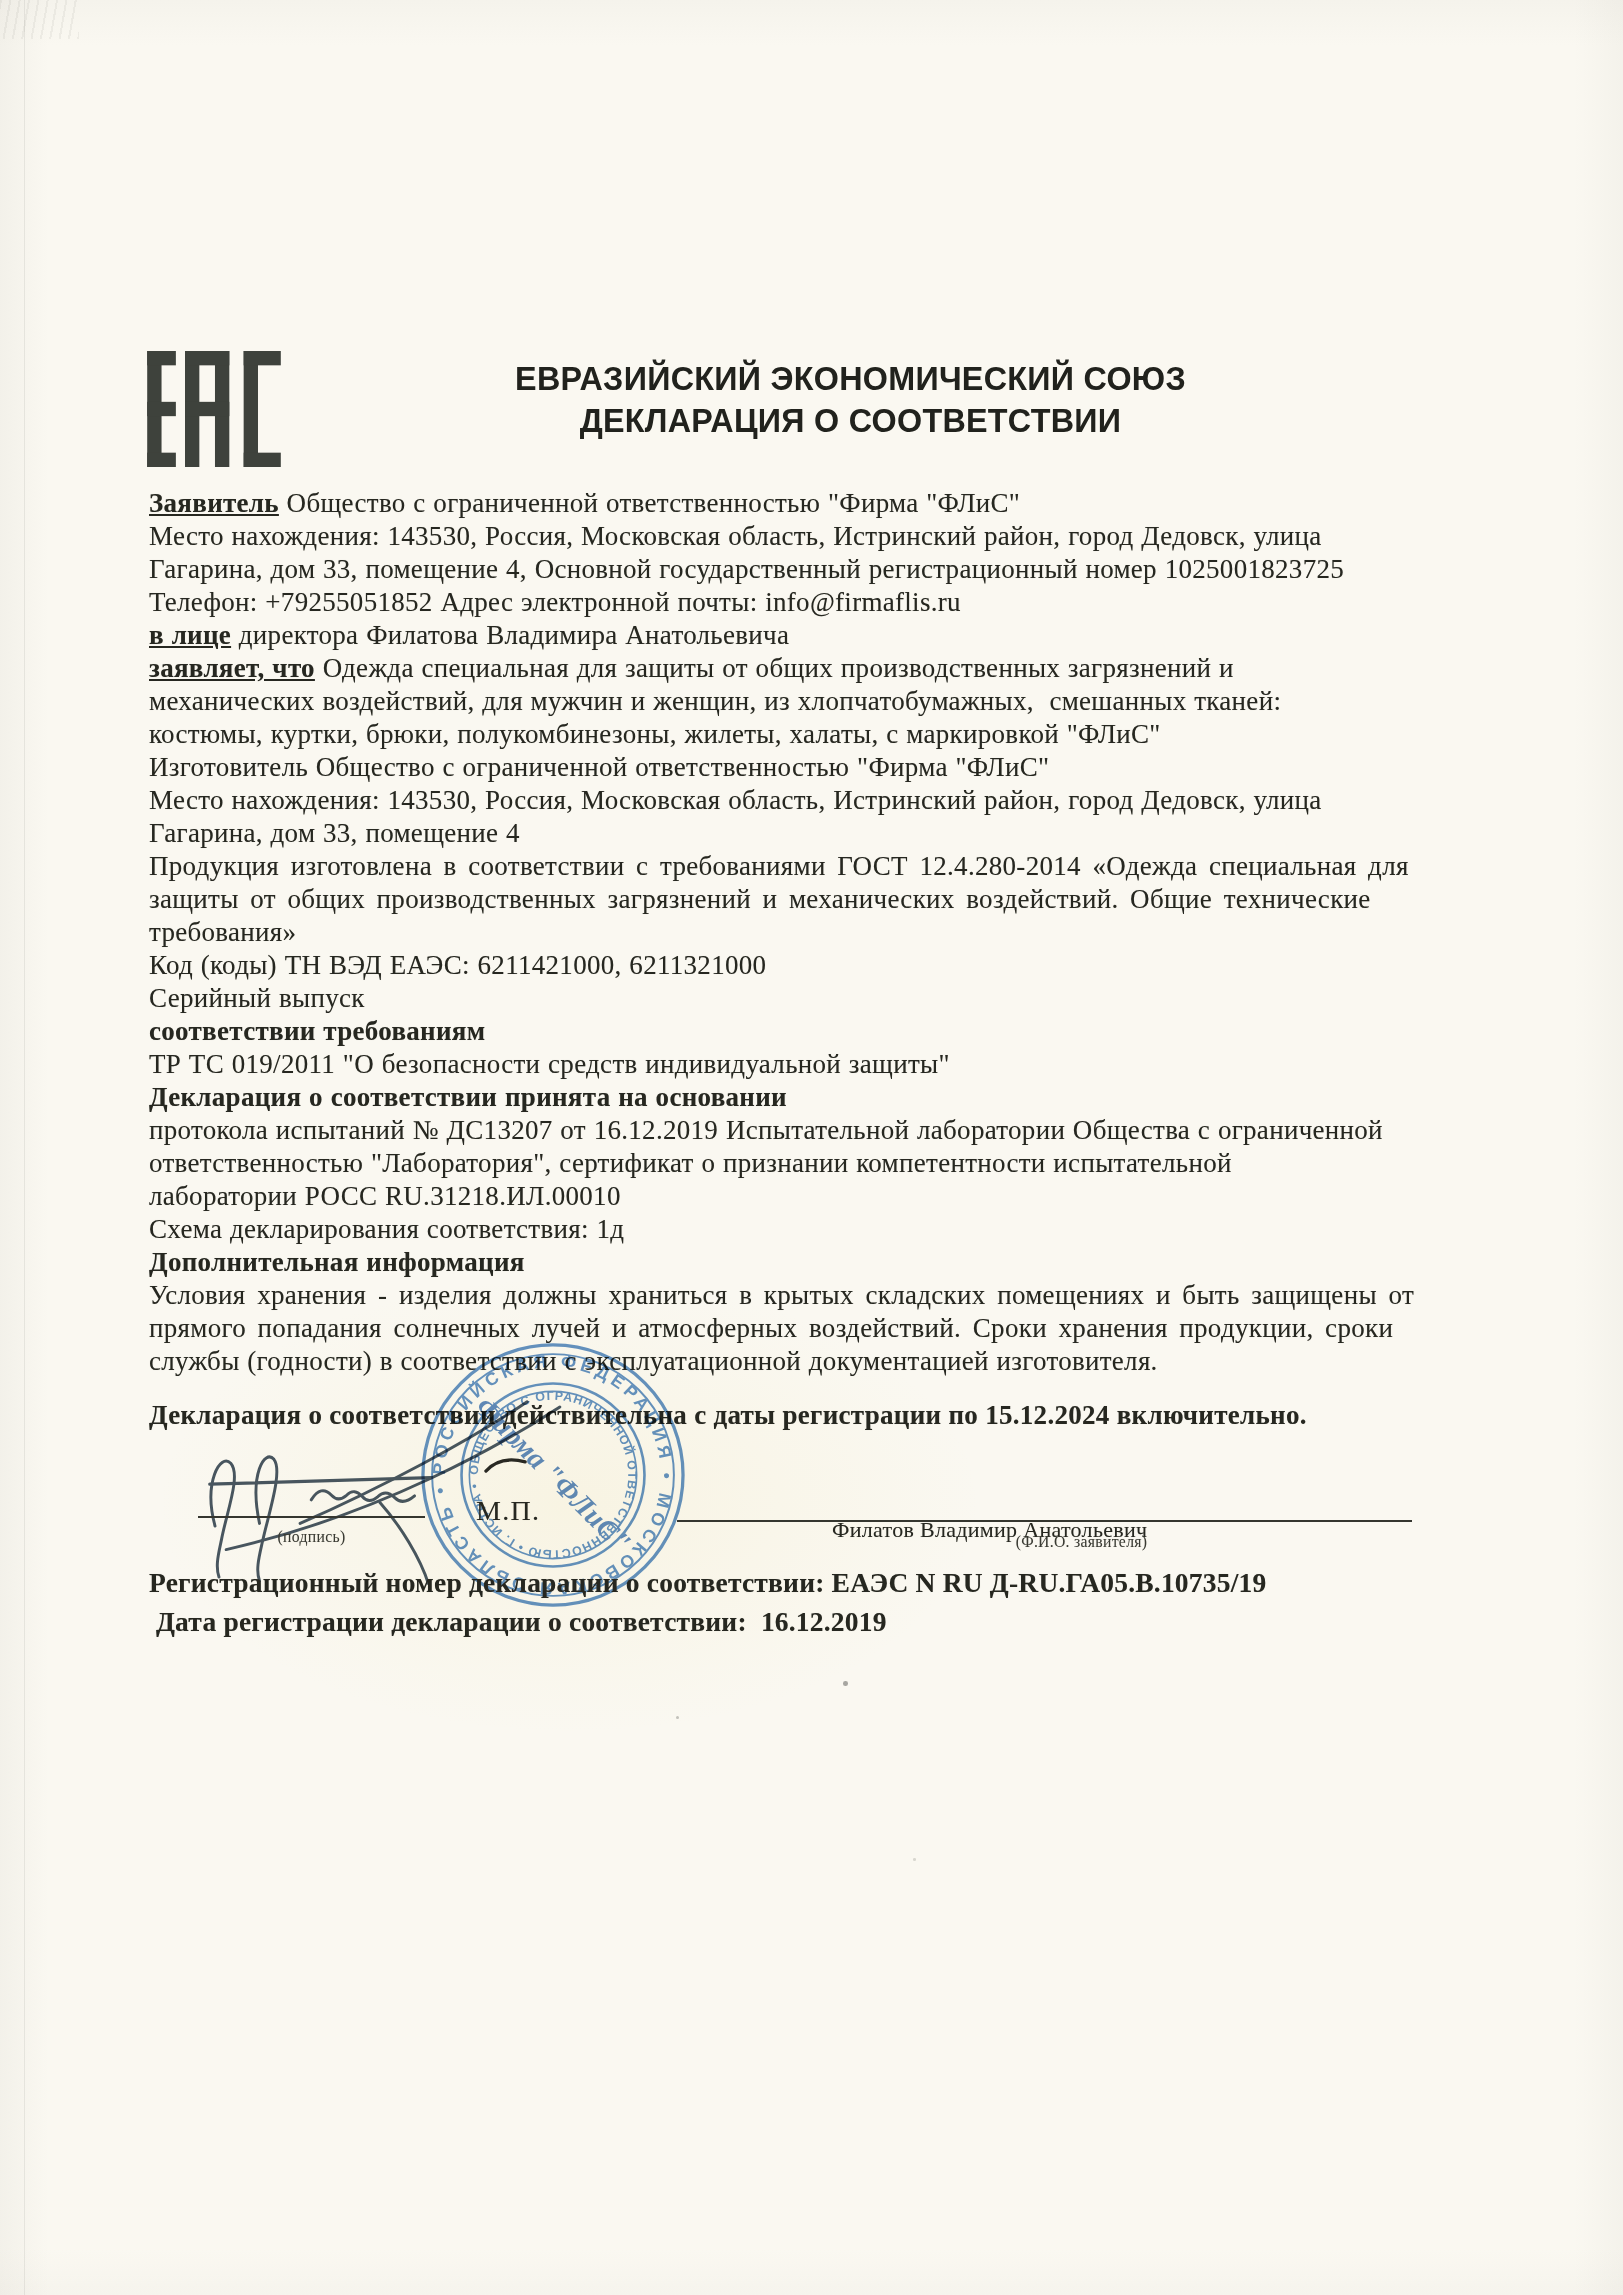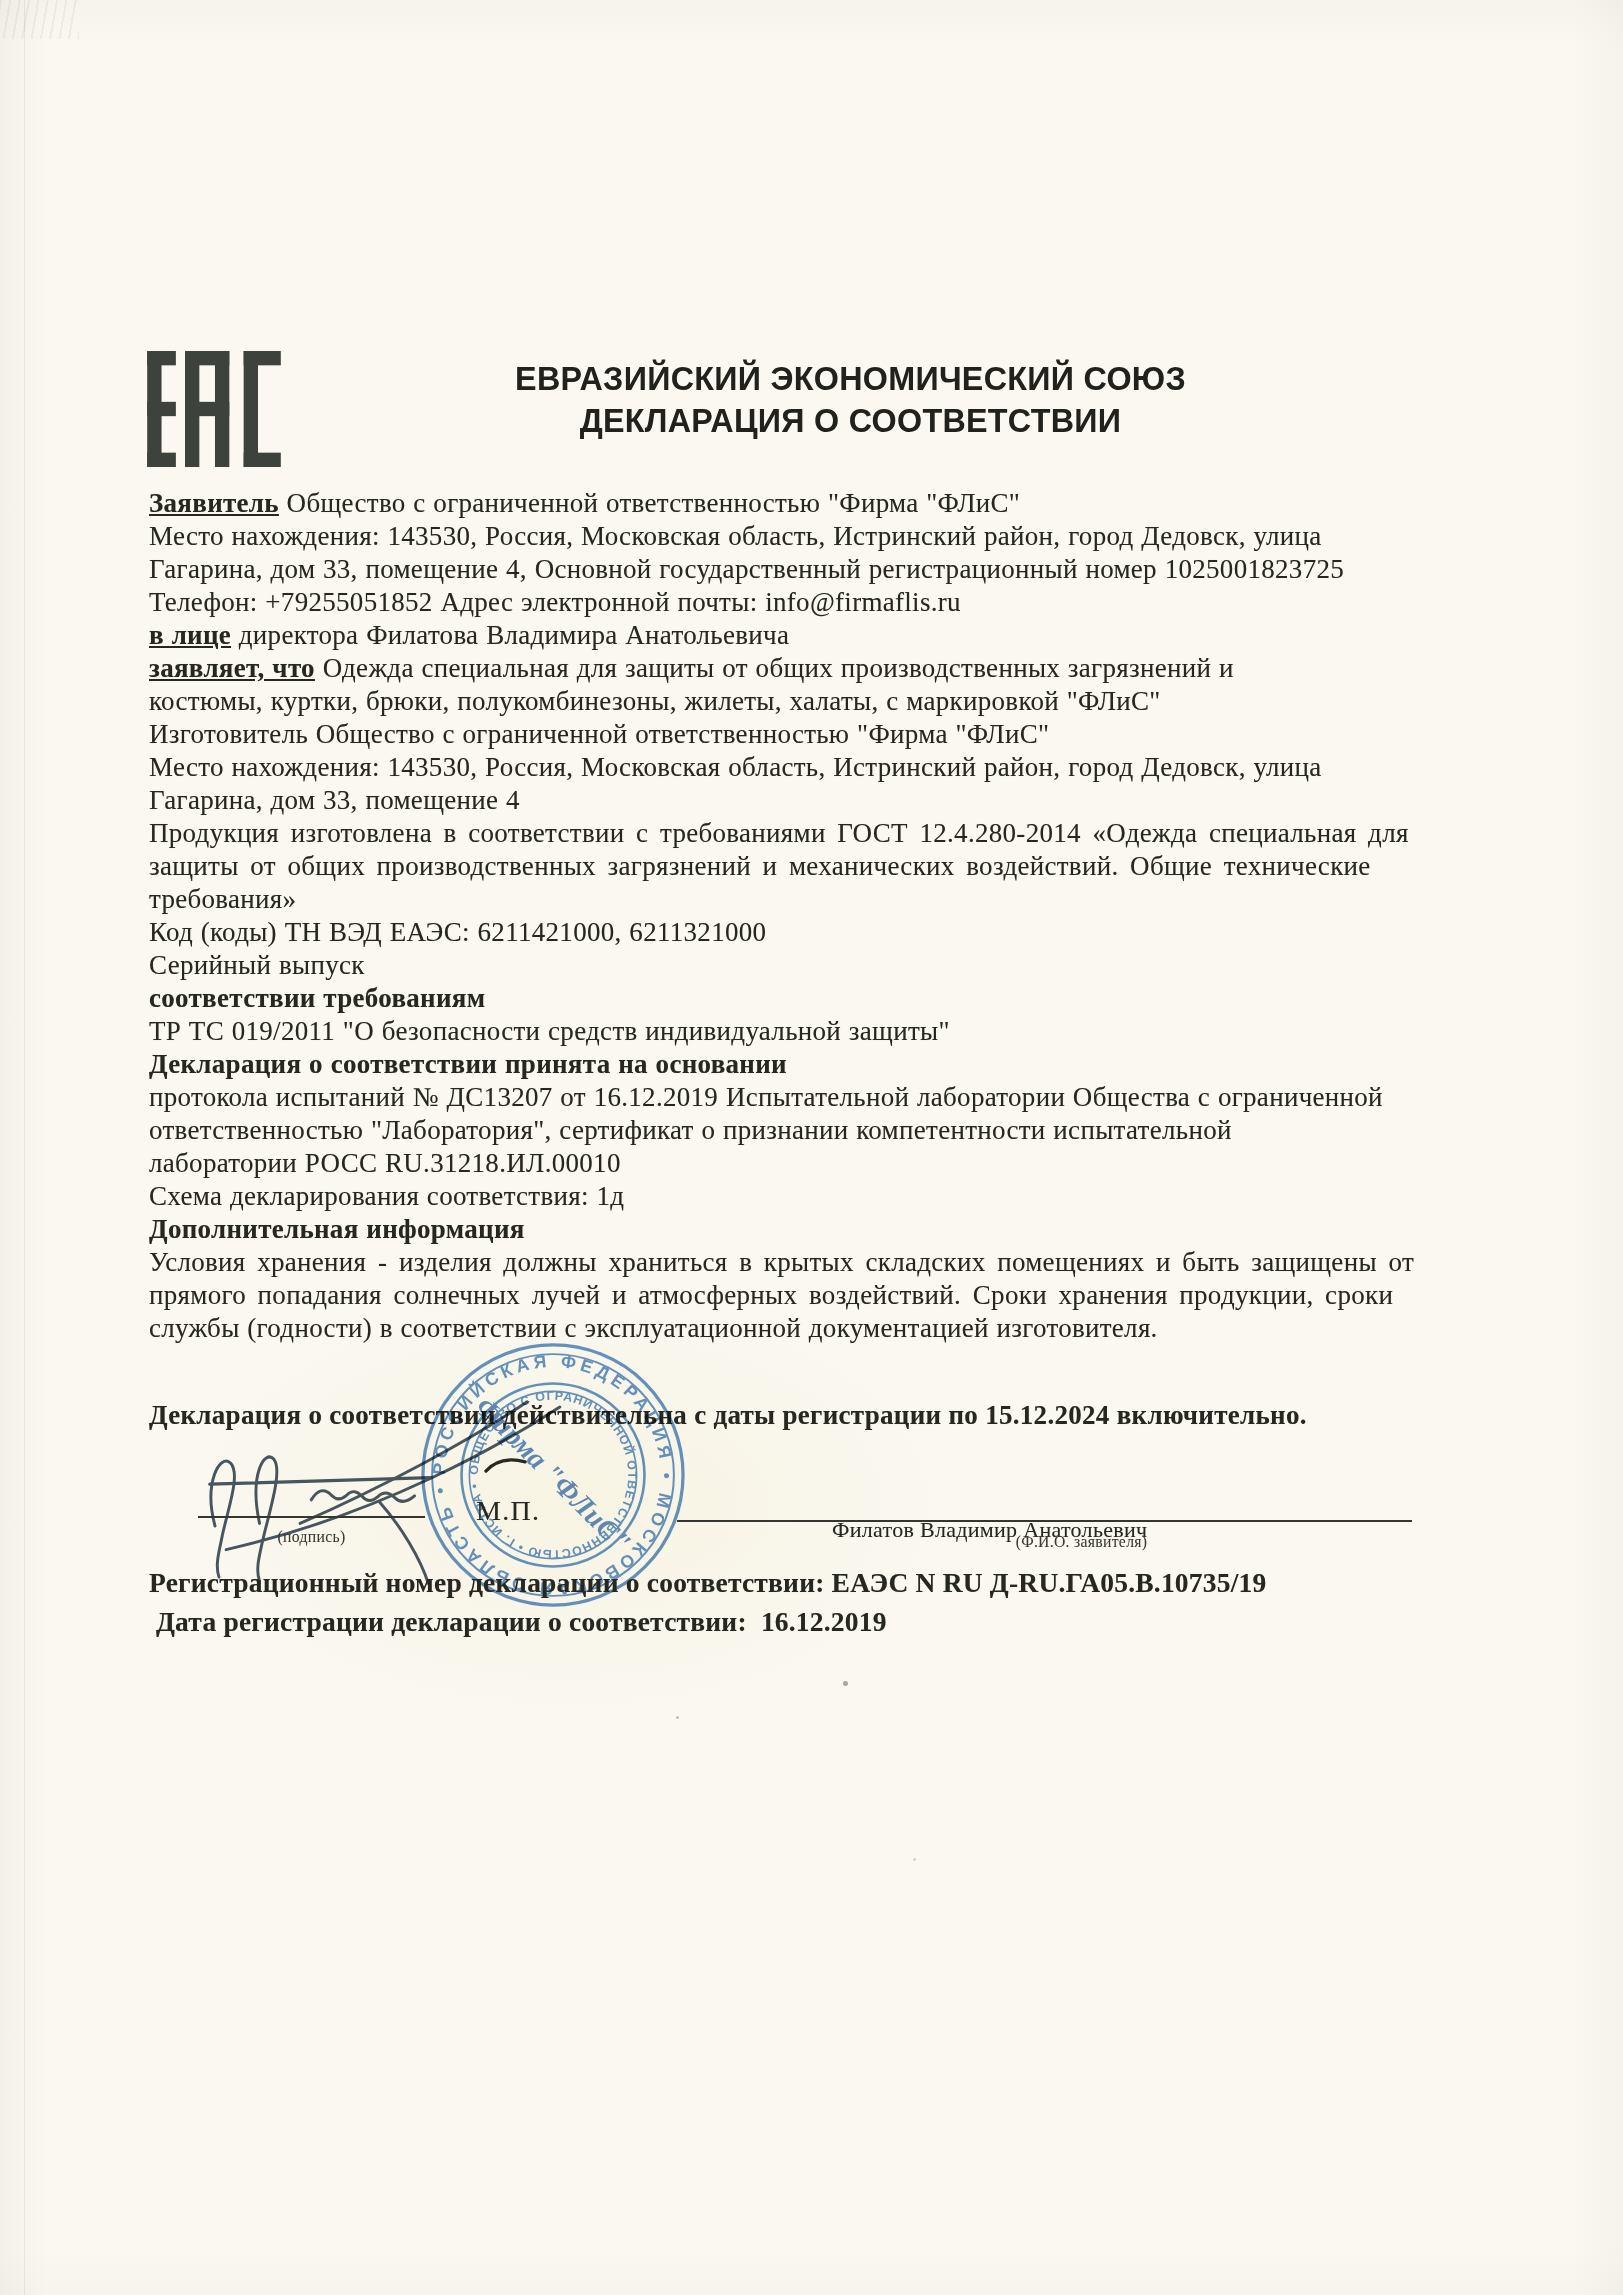--- a/index.html
+++ b/index.html
@@ -114,20 +114,21 @@
     <div>ДЕКЛАРАЦИЯ О СООТВЕТСТВИИ</div>
   </div>
 
   <div class="body-block">
     <div class="ln"><b>Заявитель</b><span> Общество с ограниченной ответственностью "Фирма "ФЛиС"</span></div>
     <div class="ln"><span>Место нахождения: 143530, Россия, Московская область, Истринский район, город Дедовск, улица</span></div>
     <div class="ln"><span>Гагарина, дом 33, помещение 4, Основной государственный регистрационный номер 1025001823725</span></div>
     <div class="ln"><span>Телефон: +79255051852 Адрес электронной почты: info@firmaflis.ru</span></div>
     <div class="ln"><b>в лице</b><span> директора Филатова Владимира Анатольевича</span></div>
     <div class="ln"><b>заявляет, что</b><span> Одежда специальная для защиты от общих производственных загрязнений и</span></div>
+    <div class="ln"><span>механических воздействий, для мужчин и женщин, из хлопчатобумажных,  смешанных тканей:</span></div>
     <div class="ln"><span>костюмы, куртки, брюки, полукомбинезоны, жилеты, халаты, с маркировкой "ФЛиС"</span></div>
     <div class="ln"><span>Изготовитель Общество с ограниченной ответственностью "Фирма "ФЛиС"</span></div>
     <div class="ln"><span>Место нахождения: 143530, Россия, Московская область, Истринский район, город Дедовск, улица</span></div>
     <div class="ln"><span>Гагарина, дом 33, помещение 4</span></div>
     <div class="ln sp"><span>Продукция изготовлена в соответствии с требованиями ГОСТ 12.4.280-2014 «Одежда специальная для</span></div>
     <div class="ln sp"><span>защиты от общих производственных загрязнений и механических воздействий. Общие технические</span></div>
     <div class="ln"><span>требования»</span></div>
     <div class="ln"><span>Код (коды) ТН ВЭД ЕАЭС: 6211421000, 6211321000</span></div>
     <div class="ln"><span>Серийный выпуск</span></div>
     <div class="ln bold"><span>соответствии требованиям</span></div>

